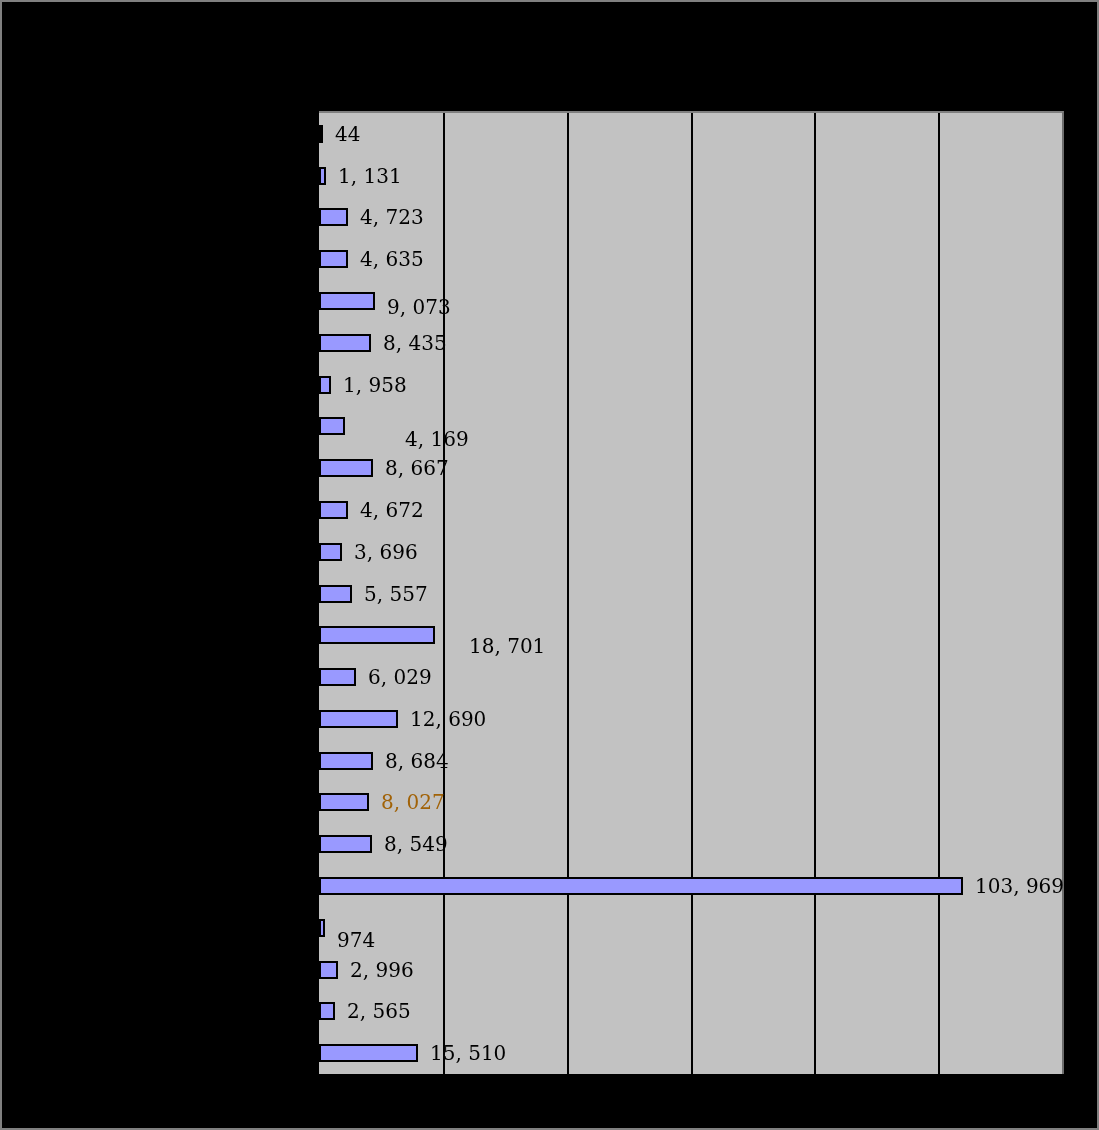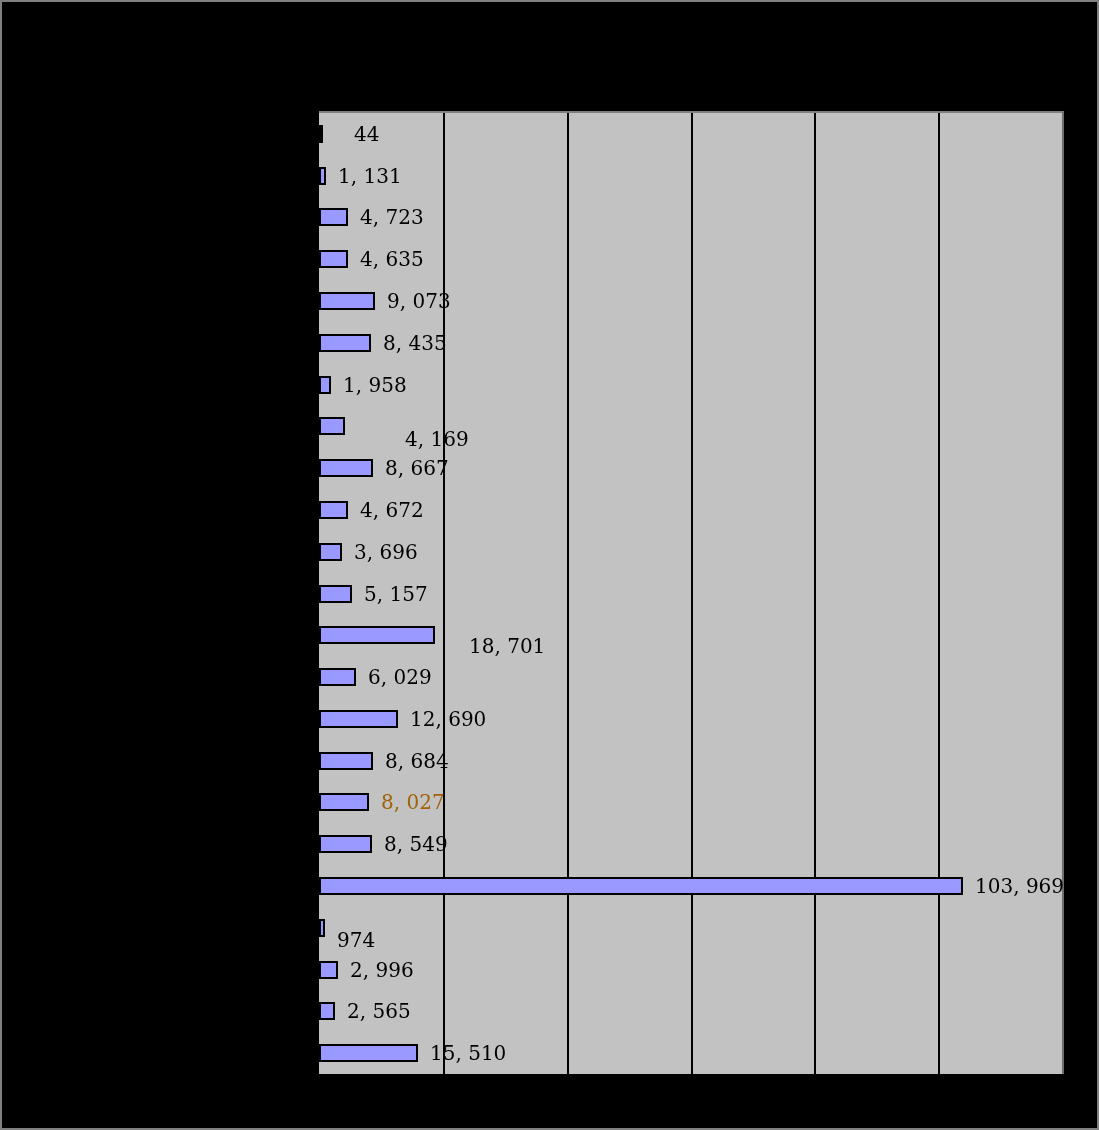--- a/index.html
+++ b/index.html
@@ -85,32 +85,32 @@
       <div class="bar" style="left: 317px; top: 750px; width: 54px; height: 18px; background: rgb(153, 153, 255); border-color: rgb(0, 0, 0);"></div>
       <div class="bar" style="left: 317px; top: 791px; width: 50px; height: 18px; background: rgb(153, 153, 255); border-color: rgb(0, 0, 0);"></div>
       <div class="bar" style="left: 317px; top: 833px; width: 53px; height: 18px; background: rgb(153, 153, 255); border-color: rgb(0, 0, 0);"></div>
       <div class="bar" style="left: 317px; top: 875px; width: 644px; height: 18px; background: rgb(153, 153, 255); border-color: rgb(0, 0, 0);"></div>
       <div class="bar" style="left: 317px; top: 917px; width: 6px; height: 18px; background: rgb(153, 153, 255); border-color: rgb(0, 0, 0);"></div>
       <div class="bar" style="left: 317px; top: 959px; width: 19px; height: 18px; background: rgb(153, 153, 255); border-color: rgb(0, 0, 0);"></div>
       <div class="bar" style="left: 317px; top: 1000px; width: 16px; height: 18px; background: rgb(153, 153, 255); border-color: rgb(0, 0, 0);"></div>
       <div class="bar" style="left: 317px; top: 1042px; width: 99px; height: 18px; background: rgb(153, 153, 255); border-color: rgb(0, 0, 0);"></div>
     </div>
   <div id="labels-layer">
-      <div class="dlabel" style="left: 333px; top: 122px; color: rgb(0, 0, 0); margin-left: 19px;">44</div>
+      <div class="dlabel" style="left: 333px; top: 122px; color: rgb(0, 0, 0);">44</div>
       <div class="dlabel" style="left: 336px; top: 164px; color: rgb(0, 0, 0);">1, 131</div>
       <div class="dlabel" style="left: 358px; top: 205px; color: rgb(0, 0, 0);">4, 723</div>
       <div class="dlabel" style="left: 358px; top: 247px; color: rgb(0, 0, 0);">4, 635</div>
-      <div class="dlabel" style="left: 385px; top: 289px; color: rgb(0, 0, 0);">9, 073</div>
+      <div class="dlabel" style="left: 385px; top: 295px; color: rgb(0, 0, 0);">9, 073</div>
       <div class="dlabel" style="left: 381px; top: 331px; color: rgb(0, 0, 0);">8, 435</div>
       <div class="dlabel" style="left: 341px; top: 373px; color: rgb(0, 0, 0);">1, 958</div>
       <div class="dlabel" style="left: 403px; top: 427px; color: rgb(0, 0, 0);">4, 169</div>
       <div class="dlabel" style="left: 383px; top: 456px; color: rgb(0, 0, 0);">8, 667</div>
       <div class="dlabel" style="left: 358px; top: 498px; color: rgb(0, 0, 0);">4, 672</div>
       <div class="dlabel" style="left: 352px; top: 540px; color: rgb(0, 0, 0);">3, 696</div>
-      <div class="dlabel" style="left: 362px; top: 582px; color: rgb(0, 0, 0);">5, 157</div>
+      <div class="dlabel" style="left: 362px; top: 582px; color: rgb(0, 0, 0);">5, 557</div>
       <div class="dlabel" style="left: 467px; top: 634px; color: rgb(0, 0, 0);">18, 701</div>
       <div class="dlabel" style="left: 366px; top: 665px; color: rgb(0, 0, 0);">6, 029</div>
       <div class="dlabel" style="left: 408px; top: 707px; color: rgb(0, 0, 0);">12, 690</div>
       <div class="dlabel" style="left: 383px; top: 749px; color: rgb(0, 0, 0); text-align: right;">8, 684</div>
       <div class="dlabel" style="left: 379px; top: 790px; color: #a16207;">8, 027</div>
       <div class="dlabel" style="left: 382px; top: 832px; color: rgb(0, 0, 0);">8, 549</div>
       <div class="dlabel" style="left: 973px; top: 874px; color: rgb(0, 0, 0);">103, 969</div>
       <div class="dlabel" style="left: 335px; top: 916px; color: rgb(0, 0, 0); margin-top: 12px;">974</div>
       <div class="dlabel" style="left: 348px; top: 958px; color: rgb(0, 0, 0);">2, 996</div>
       <div class="dlabel" style="left: 345px; top: 999px; color: rgb(0, 0, 0);">2, 565</div>

